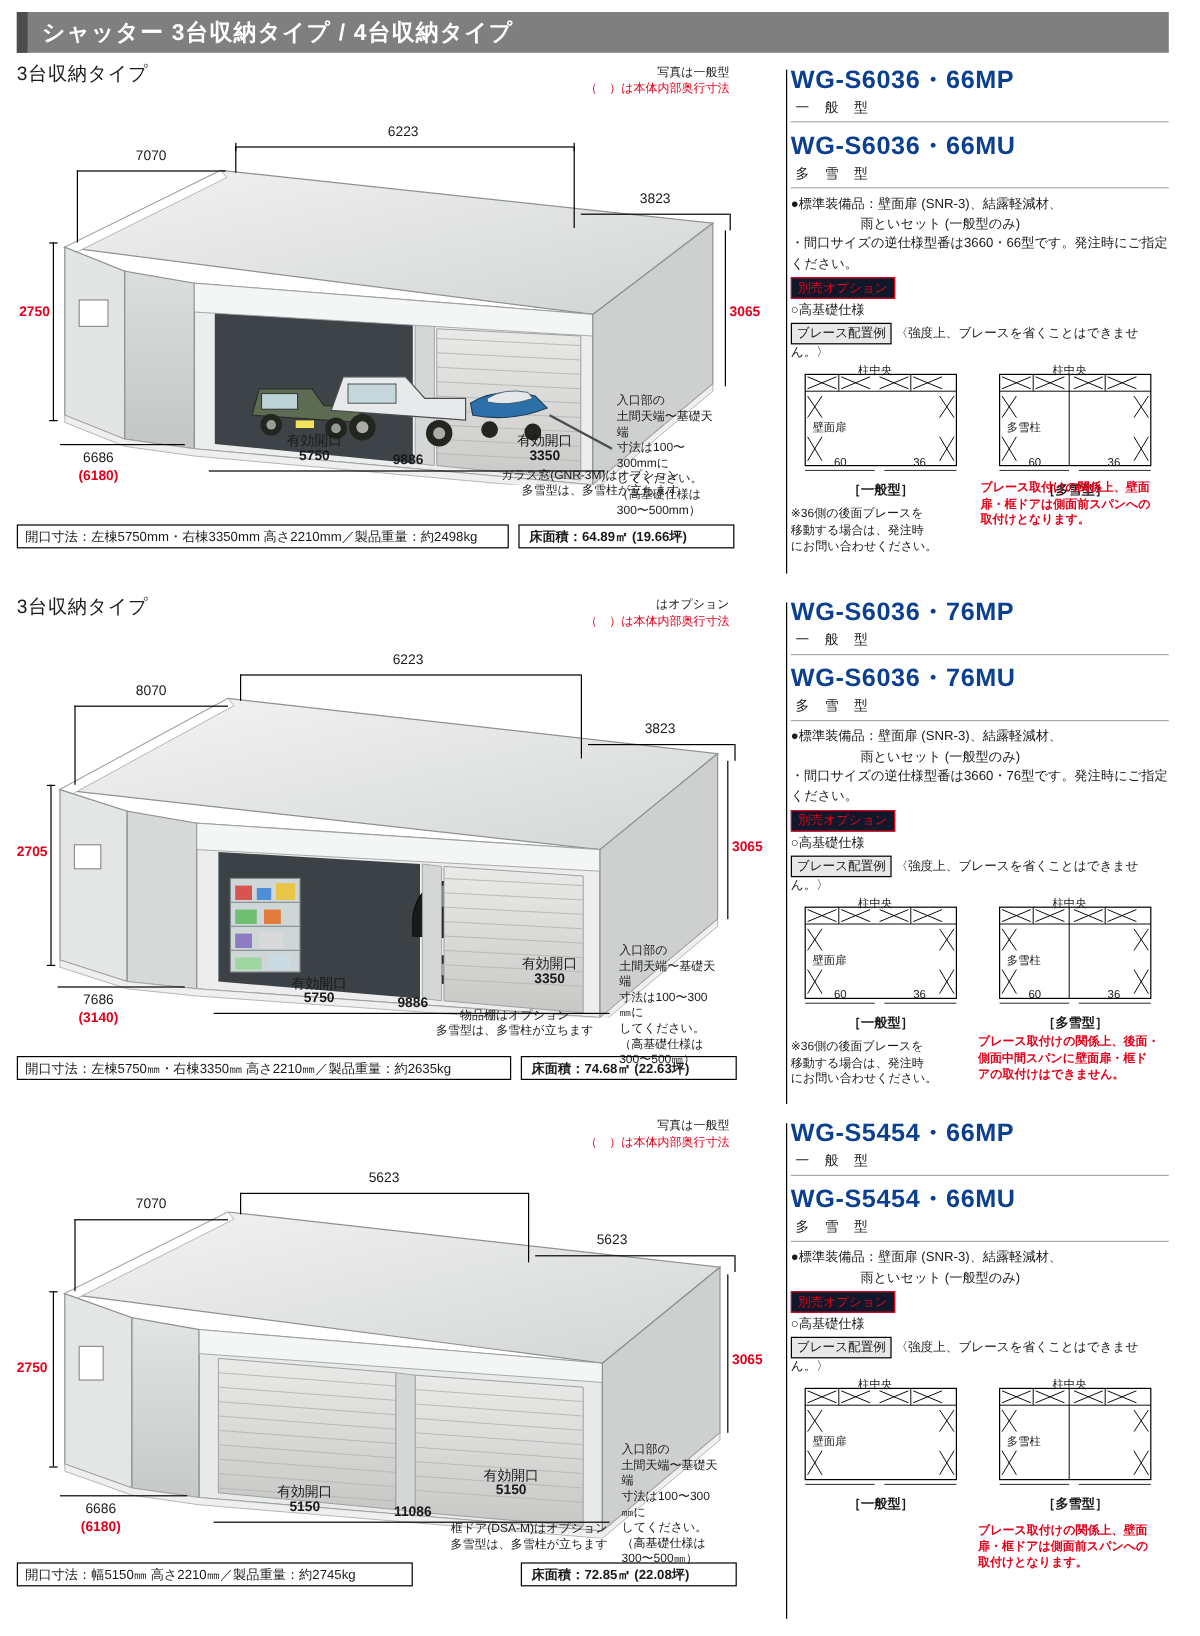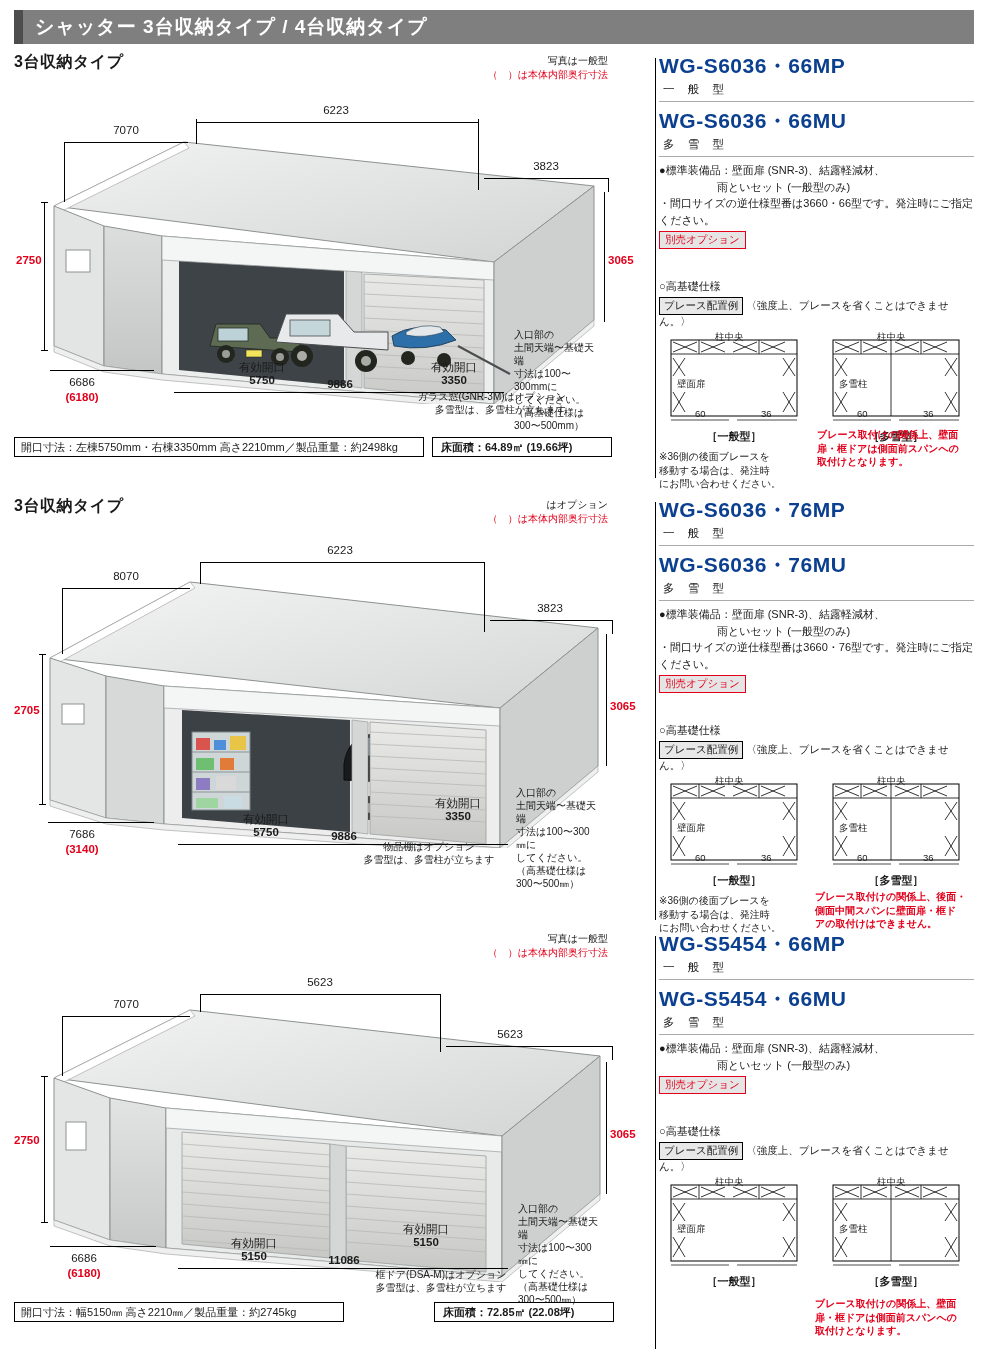--- a/index.html
+++ b/index.html
@@ -25,21 +25,21 @@
   
   .section { position:absolute; left:14px; width:960px; }
   #sec0 { top:52px; height:432px; }
   #sec1 { top:496px; height:430px; }
   #sec2 { top:930px; height:425px; }
 
   .sec-left { position:absolute; left:0; top:0; width:638px; height:100%; }
   .sec-right { position:absolute; left:645px; top:0; width:315px; height:100%; }
   .vline { position:absolute; left:641px; top:6px; bottom:6px; width:1px; background:#000; }
 
-  .sec-title { font-size:16px; font-weight:bold; letter-spacing:0.5px; }
+  .sec-title { font-size:16px; font-weight:normal; letter-spacing:0.5px; }
 
   .note-tr { position:absolute; right:44px; top:2px; text-align:right; font-size:10px; line-height:1.35; }
   .note-tr .red { color:#e3001b; }
 
   
   .draw { position:absolute; left:0; top:22px; width:638px; height:330px; }
 
   
   .dim { position:absolute; font-size:11.5px; white-space:nowrap; }
   .dim.red { color:#e3001b; font-weight:bold; }
@@ -47,30 +47,30 @@
   .ctr { transform:translateX(-50%); }
 
   
   .hline { position:absolute; height:1px; background:#000; }
   .vln { position:absolute; width:1px; background:#000; }
   .tick { position:absolute; width:1px; height:7px; background:#000; }
   .tickh { position:absolute; height:1px; width:7px; background:#000; }
 
   
   .model { font-size:21px; font-weight:bold; color:#0b3f8f; letter-spacing:0.5px; }
-  .model-sub { font-size:11.5px; letter-spacing:5px; padding:2px 0 0 4px; }
+  .model-sub { font-size:11.5px; letter-spacing:5px; padding:2px 0 0 4px;font-family:Liberation Serif, serif; }
   .hr { border-top:1px solid #aaa; margin:4px 0 5px 0; }
   .spec { font-size:11px; line-height:1.5; }
   .spec .ind { padding-left:11px; display:block; }
   .tagbox {
     display:inline-block; border:1px solid #000; padding:1px 5px; font-size:10.5px;
     background:#e8e8e8; margin:3px 0 2px 0;
   }
-  .tagred { color:#e3001b; border-color:#e3001b; background:#e5e5e5; }
-  .circ { font-size:11px;margin-top:28px; }
+  .tagred { color:#e3001b; border-color:#e3001b; background:#0f172a; }
+  .circ { font-size:11px; }
   .brace-head { font-size:10.5px; }
   .brace-head .bx { display:inline-block; border:1px solid #000; background:#e8e8e8; padding:1px 4px; }
 
   
   .bdwrap { position:relative; height:118px; margin-top:3px; }
   .bd { position:absolute; top:0; width:150px; height:96px; }
   .bd svg { display:block; }
   .bd-cap { position:absolute; top:97px; width:150px; text-align:center; font-size:11px; font-weight:bold; }
   .bd-lbl { position:absolute; font-size:9.5px; white-space:nowrap; }
 
@@ -437,20 +437,24 @@
 してください。
 （高基礎仕様は
 300〜500㎜）</span>
         </div>
         <div class="cal" style="left:300px; top:322px; width:230px; text-align:center;">
           <span style="white-space:pre-line;">物品棚はオプション
 多雪型は、多雪柱が立ちます</span>
         </div>
       </div>
 
+      <div class="botbar" style="top:384px;">
+        <div class="bb1" style="width:412px;">開口寸法：左棟5750㎜・右棟3350㎜ 高さ2210㎜／製品重量：約2635kg</div>
+        <div class="bb2" style="left:420px; width:180px;">床面積：74.68㎡ (22.63坪)</div>
+      </div>
     </div>
 
     <div class="sec-right">
       <div class="model">WG-S6036・76MP</div>
       <div class="model-sub">一 般 型</div>
       <div class="hr"></div>
       <div class="model">WG-S6036・76MU</div>
       <div class="model-sub">多 雪 型</div>
       <div class="hr"></div>
       <div class="spec">

